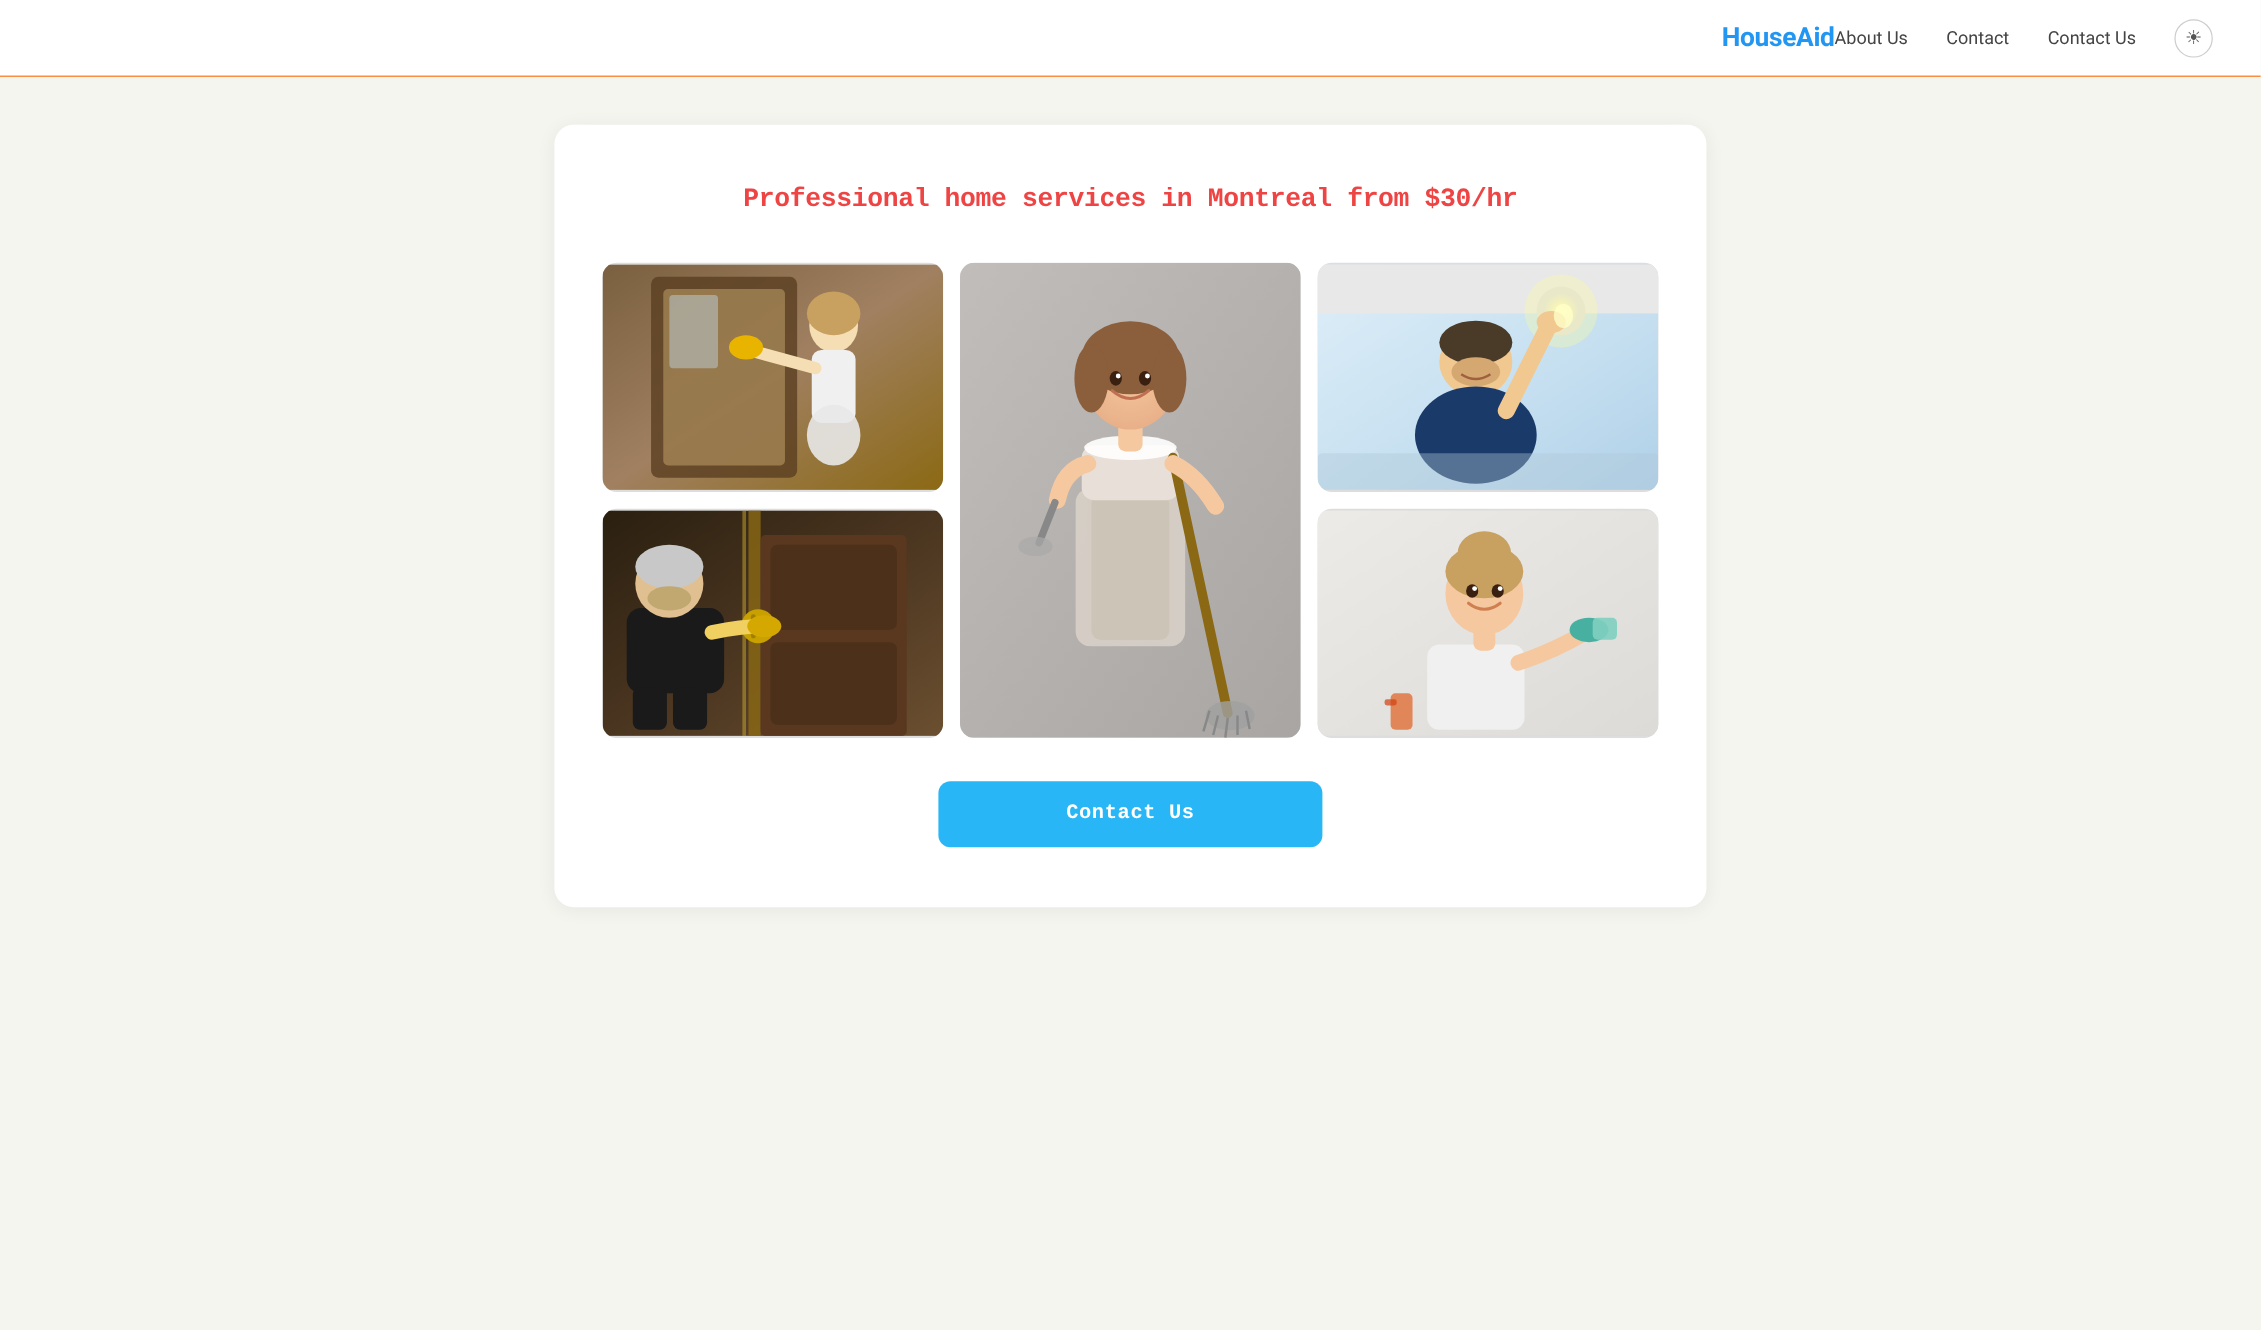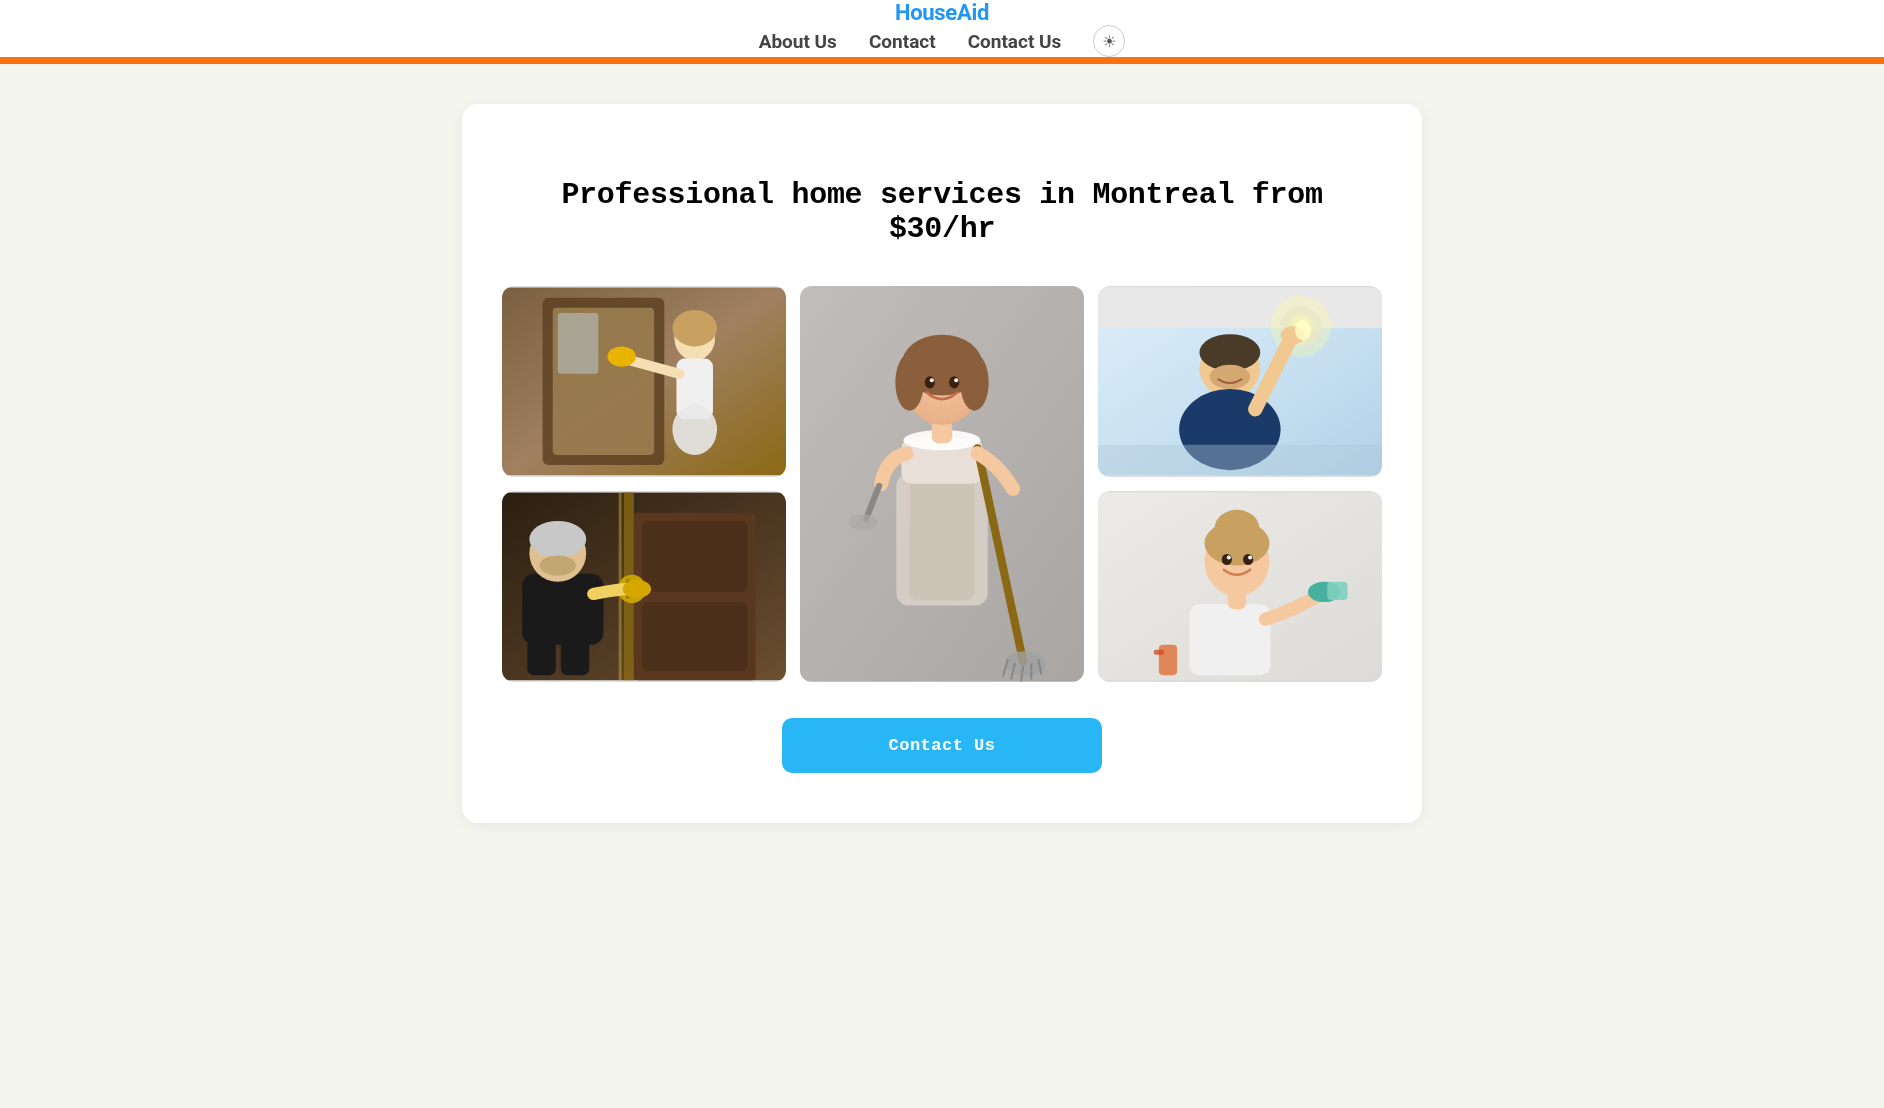--- a/index.html
+++ b/index.html
@@ -10,27 +10,26 @@
 
     body {
       font-family: -apple-system, BlinkMacSystemFont, 'Segoe UI', Roboto, sans-serif;
       background-color: #f5f5f0;
       min-height: 100vh;
     }
 
     
     .navbar {
       background-color: #ffffff;
-      border-bottom: 7px solid #f97316;
+      border-bottom: 1px solid #f97316;
       display: flex;
       align-items: center;
-      justify-content: center;
+      justify-content: flex-end;
       padding: 0 40px;
       height: 64px;
-      flex-direction: column;
     }
 
     .navbar-logo {
       font-size: 22px;
       font-weight: 700;
       color: #1a1a1a;
       letter-spacing: -0.3px;
     }
 
     .navbar-logo span {
@@ -38,24 +37,23 @@
     }
 
     .navbar-links {
       display: flex;
       align-items: center;
       gap: 32px;
     }
 
     .navbar-link {
       color: #444;
-      font-size: 19px;
+      font-size: 15px;
       text-decoration: none;
       cursor: pointer;
-      font-weight: bold;
     }
 
     .theme-toggle {
       width: 32px;
       height: 32px;
       border-radius: 50%;
       border: 1px solid #ccc;
       display: flex;
       align-items: center;
       justify-content: center;
@@ -82,26 +80,25 @@
       box-shadow: 0 2px 16px rgba(0,0,0,0.06);
     }
 
     .hero-text {
       text-align: center;
       margin-bottom: 40px;
     }
 
     .hero-title {
       font-family: 'Courier New', Courier, monospace;
-      font-size: 30px;
+      font-size: 22px;
       font-weight: 700;
-      color: #000000;
+      color: #ef4444;
       margin-bottom: 12px;
       letter-spacing: -0.3px;
-      margin-top: 24px;
     }
 
     .hero-subtitle {
       font-family: 'Courier New', Courier, monospace;
       font-size: 17px;
       color: #444;
       font-weight: 400;
     }
 
     

